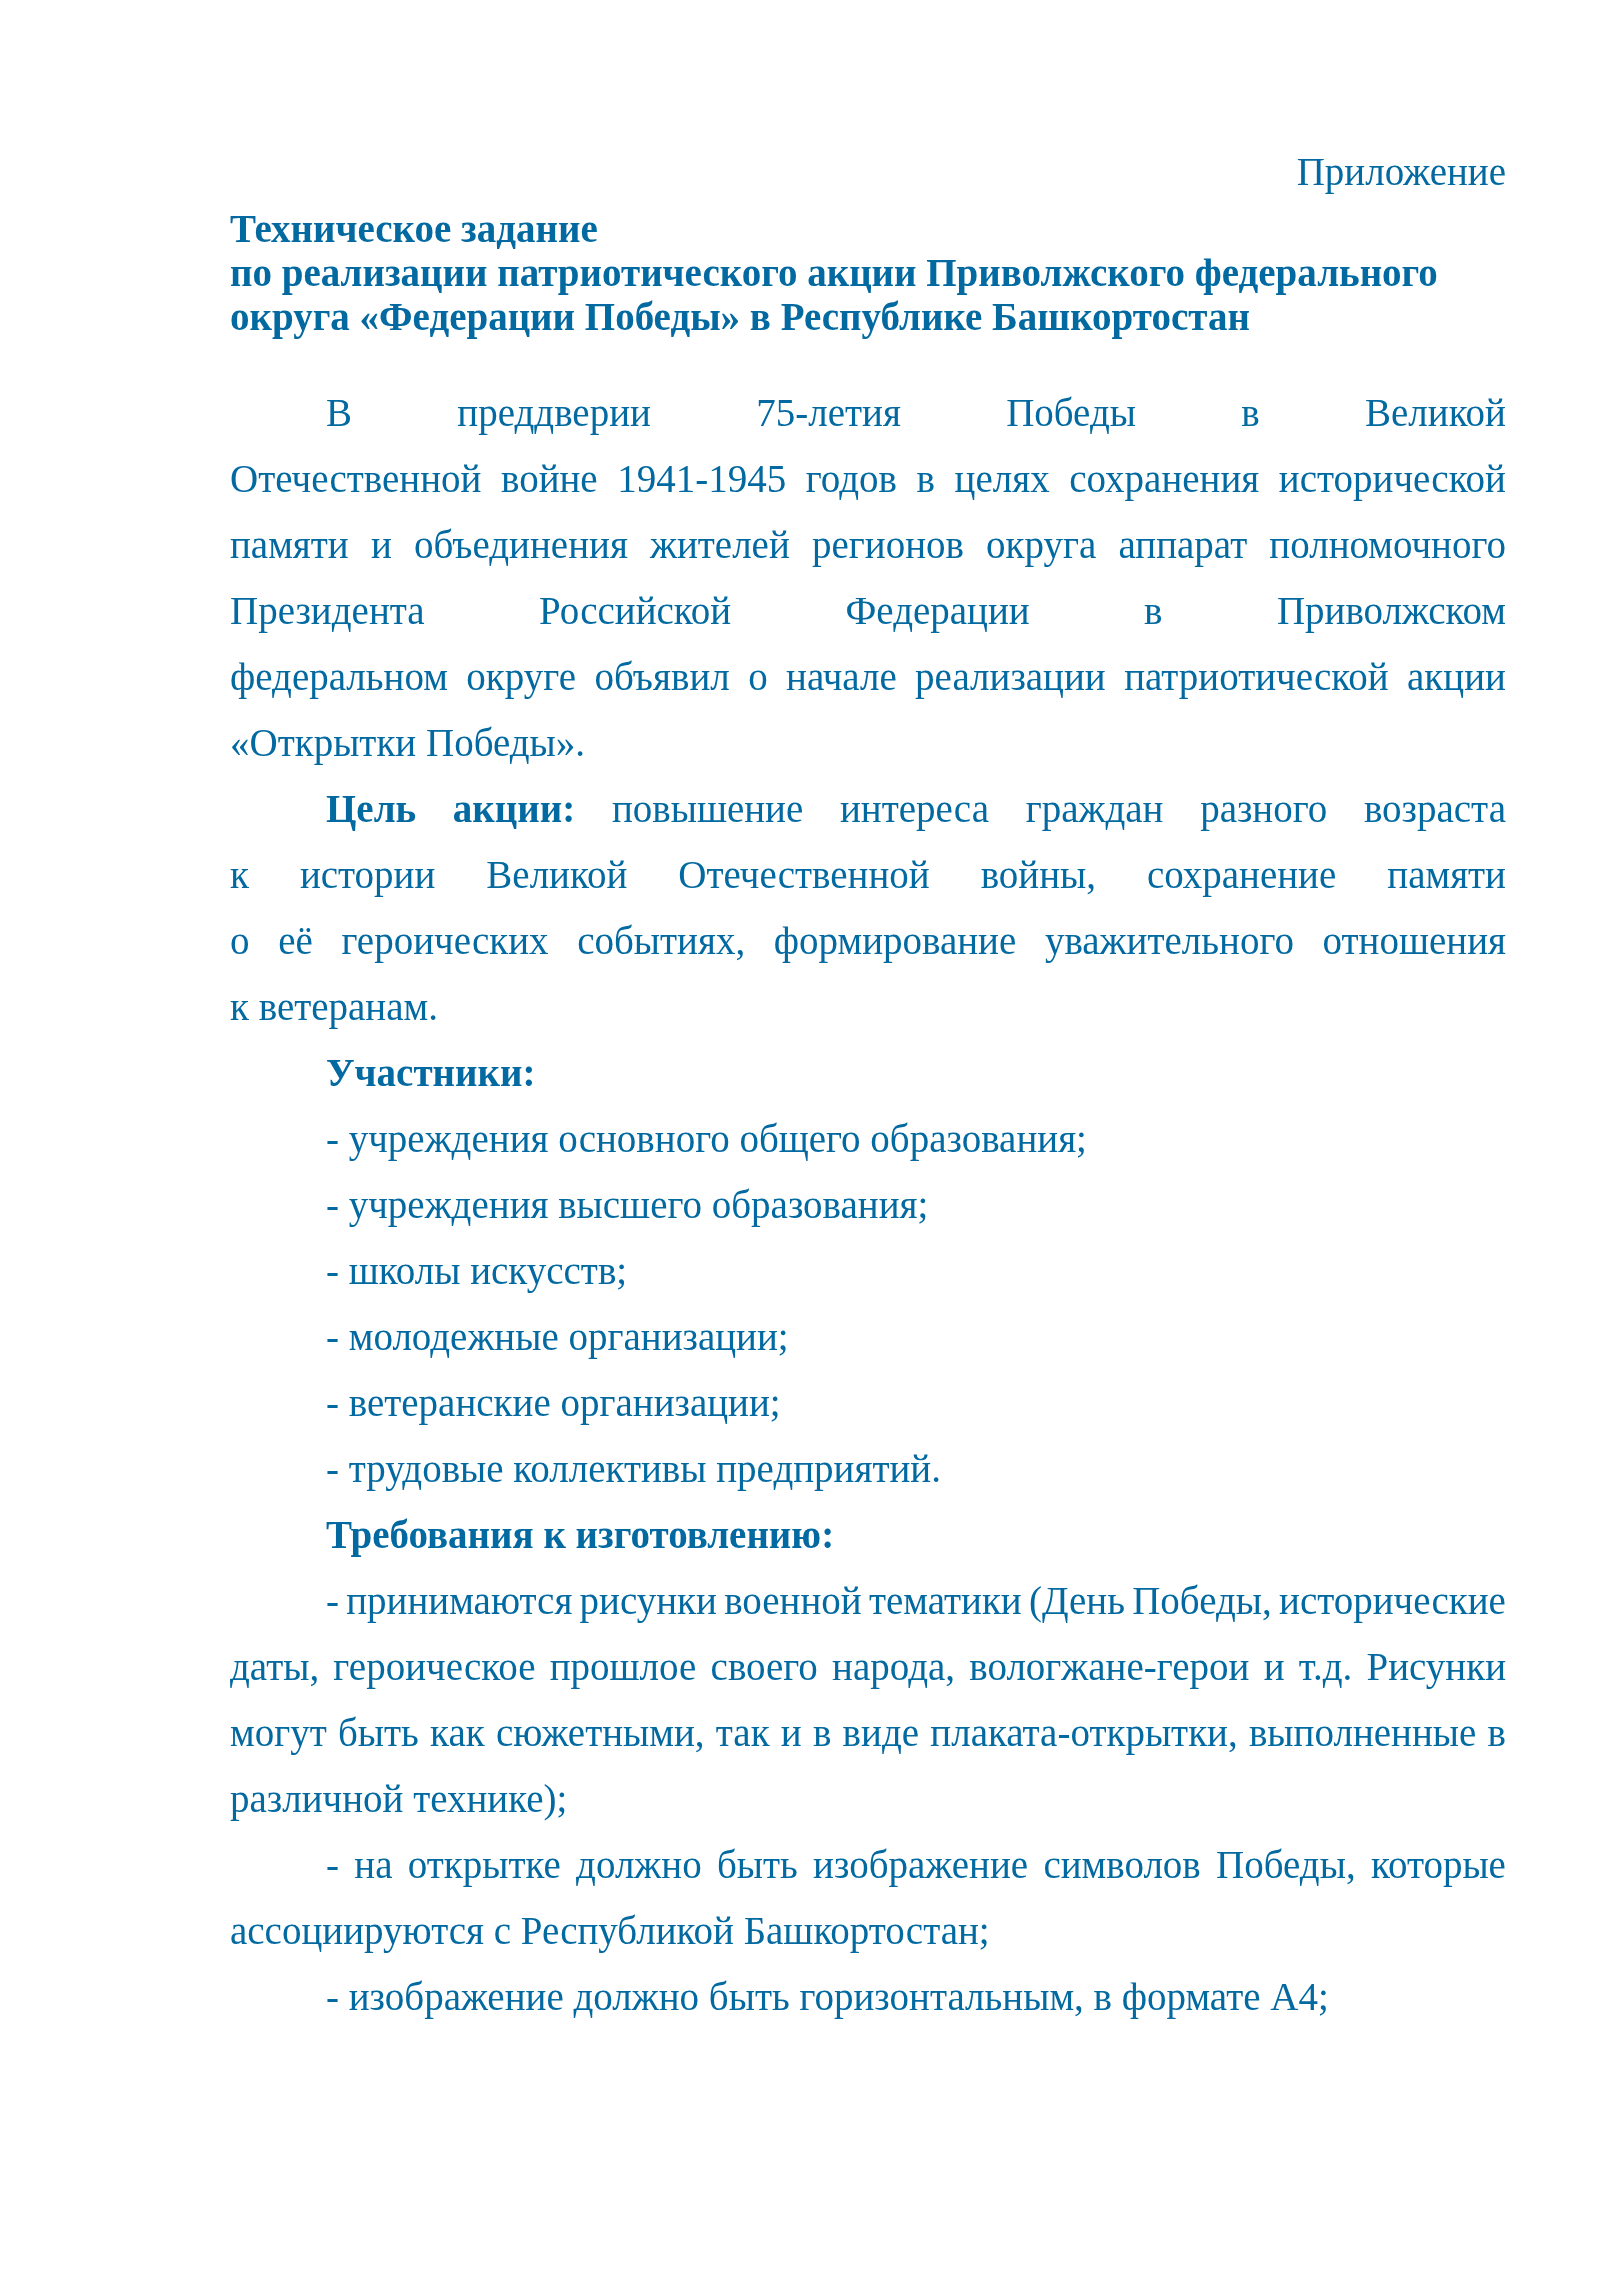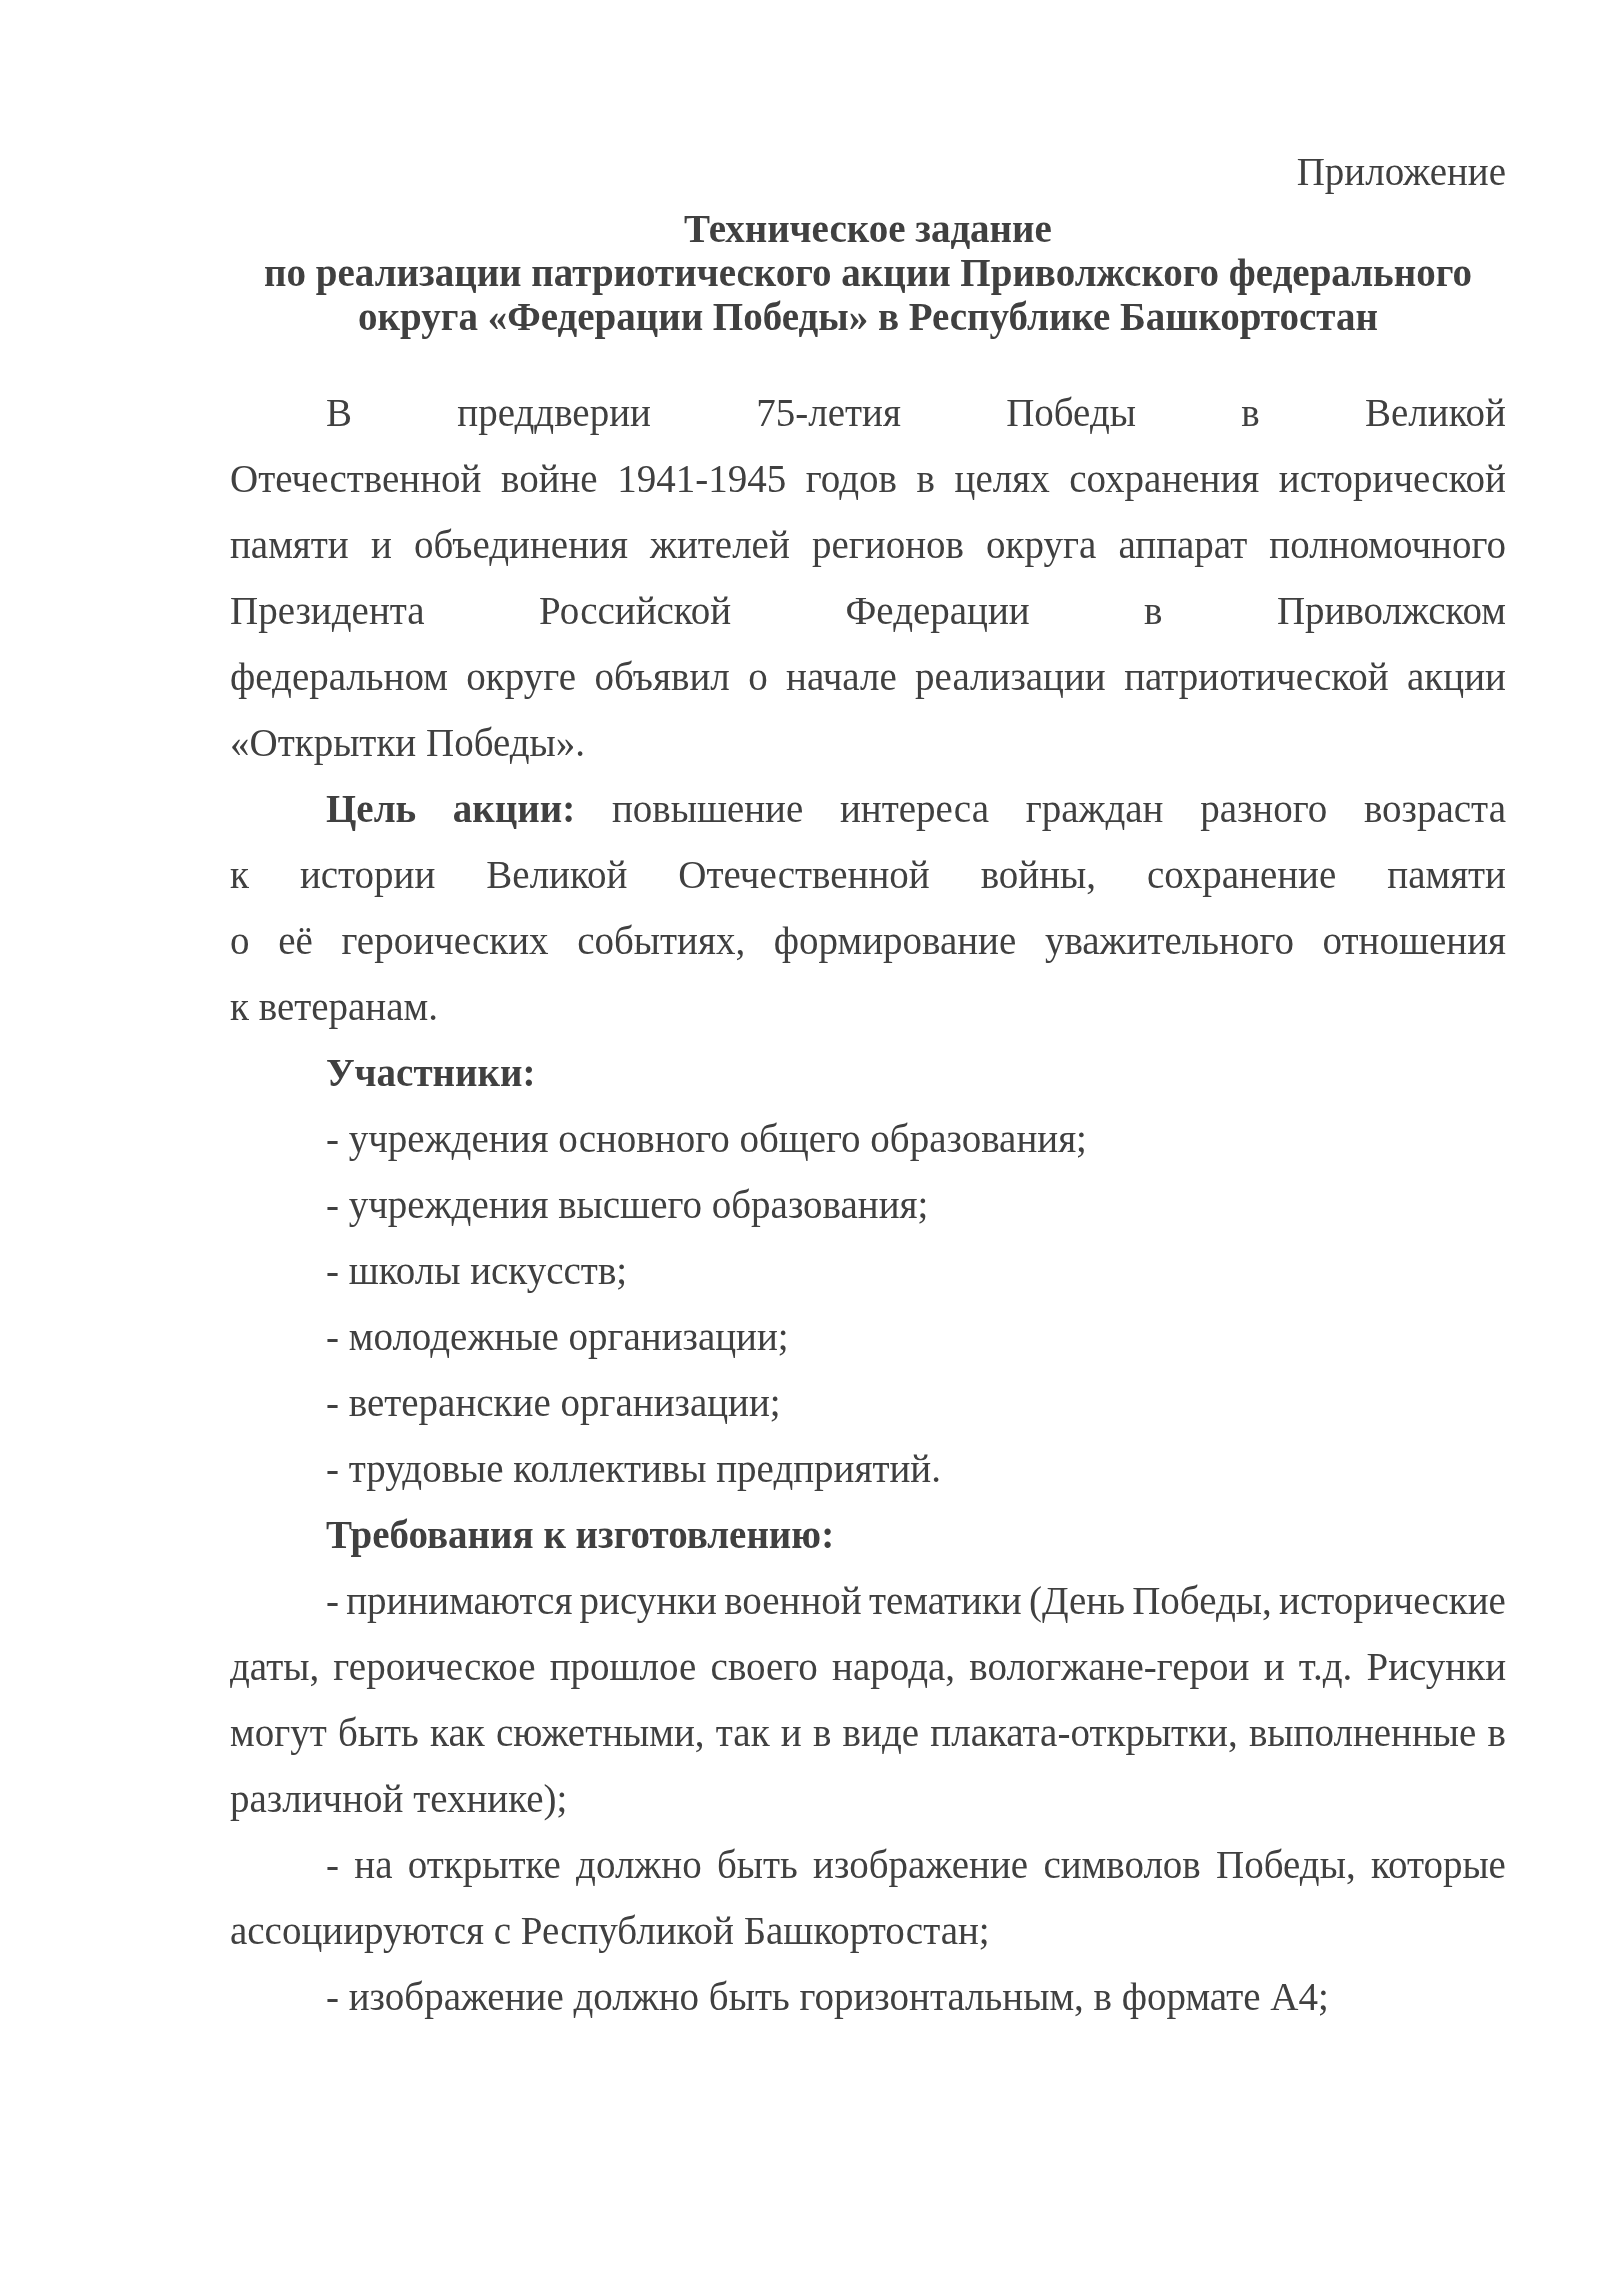--- a/index.html
+++ b/index.html
@@ -6,40 +6,40 @@
     margin: 0;
     padding: 0;
     background: #808080;
   }
   .page {
     position: relative;
     width: 1621px;
     height: 2293px;
     margin: 0 auto;
     background: #ffffff;
-    color: #404040;
+    color: #0369a1;
     font-family: "Liberation Serif", "DejaVu Serif", serif;
     font-size: 39px;
     overflow: hidden;
     box-sizing: border-box;
   }
   .content {
     box-sizing: border-box;
     width: 100%;
     height: 100%;
     padding: 150px 115px 0 230px; 
   }
   .annex {
     text-align: right;
     line-height: 44px;
     white-space: nowrap;
   }
   .doc-title {
     margin-top: 12.7px;
-    text-align: center;
+    text-align: left;
     font-weight: bold;
   }
   .doc-title .title-line {
     line-height: 44px;
     white-space: nowrap;
   }
   .doc-body {
     margin-top: 41px;
   }
   .line {

